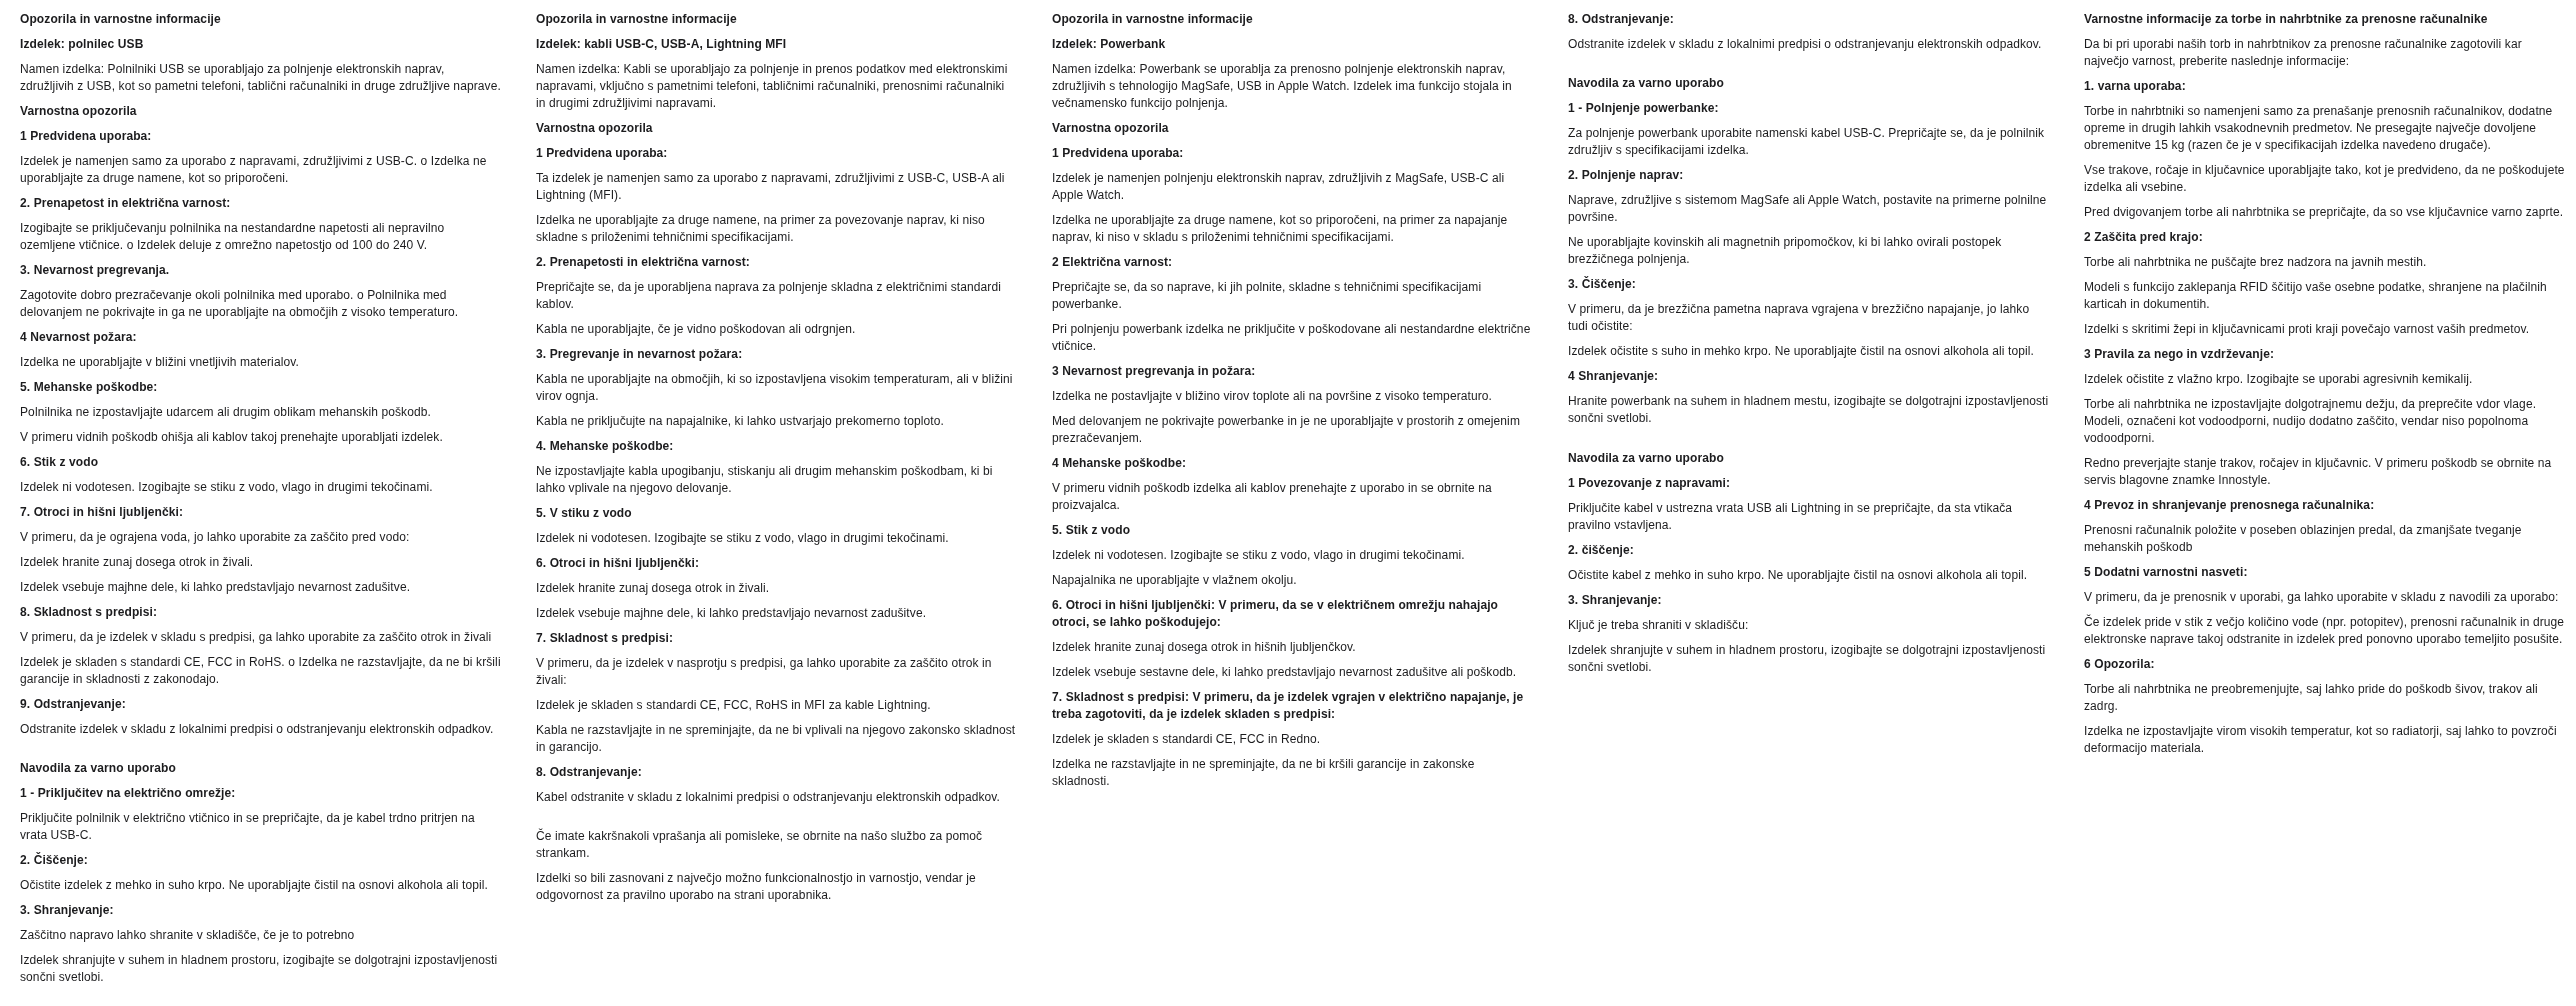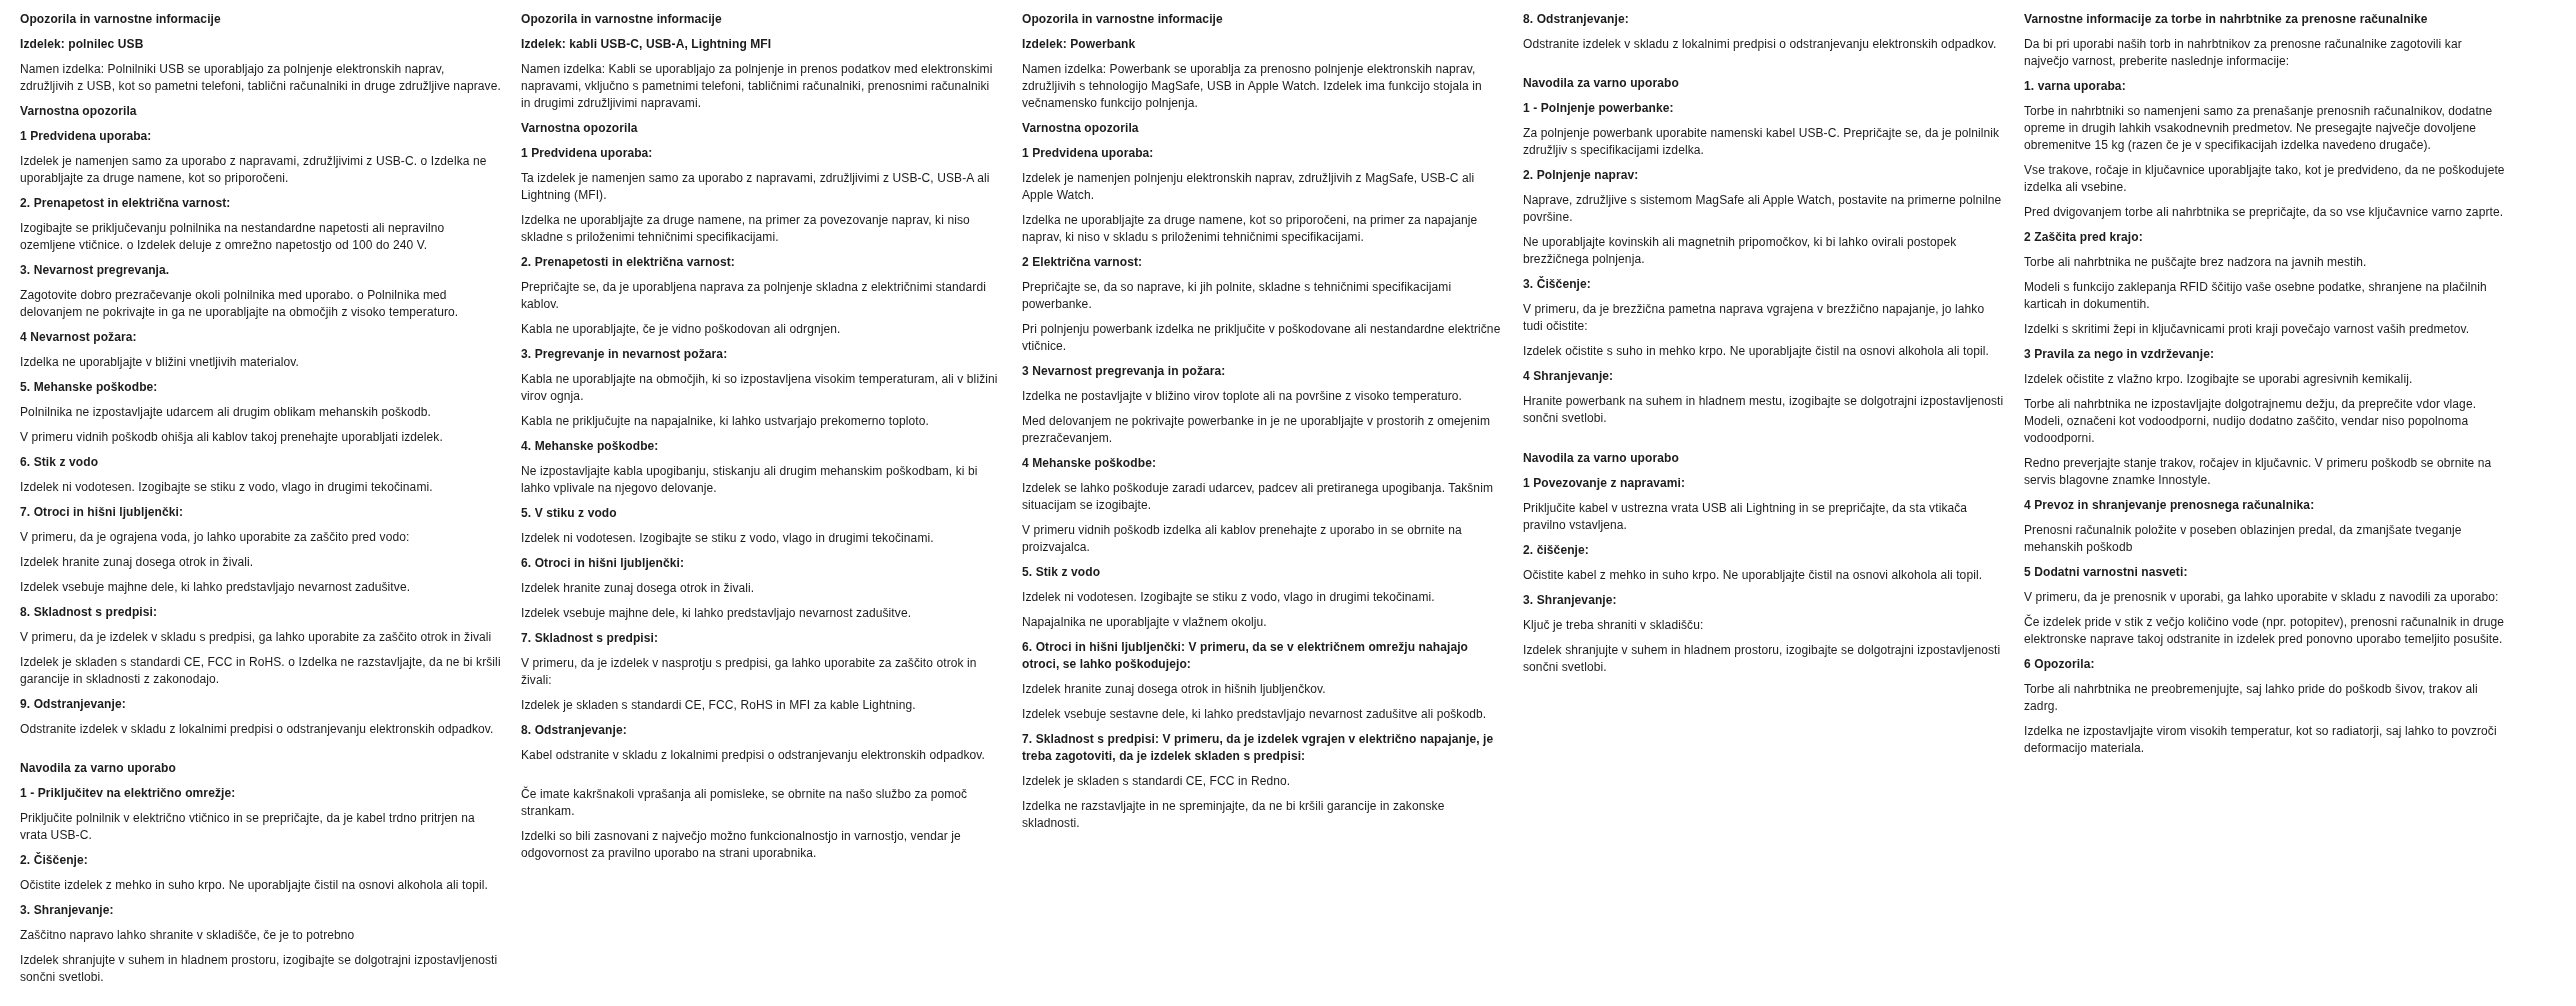--- a/index.html
+++ b/index.html
@@ -12,21 +12,21 @@
     height: 1006px;
     overflow: hidden;
     font-family: "Liberation Sans", "DejaVu Sans", sans-serif;
     color: #1c1c1e;
   }
   .page {
     box-sizing: border-box;
     display: flex;
     flex-direction: row;
     align-items: flex-start;
-    gap: 20px;
+    gap: 35px;
     padding: 10.5px 16px 0 20px;
     width: 2576px;
   }
   .col {
     flex: 0 0 481px;
     width: 481px;
     font-size: 12px;
     line-height: 17px;
     letter-spacing: 0.1px;
   }
@@ -93,20 +93,21 @@
       <div class="blk h">4. Mehanske poškodbe:</div>
       <div class="blk p">Ne izpostavljajte kabla upogibanju, stiskanju ali drugim mehanskim poškodbam, ki bi lahko vplivale na njegovo delovanje.</div>
       <div class="blk h">5. V stiku z vodo</div>
       <div class="blk p">Izdelek ni vodotesen. Izogibajte se stiku z vodo, vlago in drugimi tekočinami.</div>
       <div class="blk h">6. Otroci in hišni ljubljenčki:</div>
       <div class="blk p">Izdelek hranite zunaj dosega otrok in živali.</div>
       <div class="blk p">Izdelek vsebuje majhne dele, ki lahko predstavljajo nevarnost zadušitve.</div>
       <div class="blk h">7. Skladnost s predpisi:</div>
       <div class="blk p">V primeru, da je izdelek v nasprotju s predpisi, ga lahko uporabite za zaščito otrok in živali:</div>
       <div class="blk p">Izdelek je skladen s standardi CE, FCC, RoHS in MFI za kable Lightning.</div>
+      <div class="blk p">Kabla ne razstavljajte in ne spreminjajte, da ne bi vplivali na njegovo zakonsko skladnost in garancijo.</div>
       <div class="blk h">8. Odstranjevanje:</div>
       <div class="blk p">Kabel odstranite v skladu z lokalnimi predpisi o odstranjevanju elektronskih odpadkov.</div>
       <div class="blk sp"></div>
       <div class="blk p">Če imate kakršnakoli vprašanja ali pomisleke, se obrnite na našo službo za pomoč strankam.</div>
       <div class="blk p">Izdelki so bili zasnovani z največjo možno funkcionalnostjo in varnostjo, vendar je odgovornost za pravilno uporabo na strani uporabnika.</div>
     </div>
     <div class="col">
       <div class="blk h1">Opozorila in varnostne informacije</div>
       <div class="blk h">Izdelek: Powerbank</div>
       <div class="blk p">Namen izdelka: Powerbank se uporablja za prenosno polnjenje elektronskih naprav, združljivih s tehnologijo MagSafe, USB in Apple Watch. Izdelek ima funkcijo stojala in večnamensko funkcijo polnjenja.</div>
@@ -114,21 +115,20 @@
       <div class="blk h">1 Predvidena uporaba:</div>
       <div class="blk p">Izdelek je namenjen polnjenju elektronskih naprav, združljivih z MagSafe, USB-C ali Apple Watch.</div>
       <div class="blk p">Izdelka ne uporabljajte za druge namene, kot so priporočeni, na primer za napajanje naprav, ki niso v skladu s priloženimi tehničnimi specifikacijami.</div>
       <div class="blk h">2 Električna varnost:</div>
       <div class="blk p">Prepričajte se, da so naprave, ki jih polnite, skladne s tehničnimi specifikacijami powerbanke.</div>
       <div class="blk p">Pri polnjenju powerbank izdelka ne priključite v poškodovane ali nestandardne električne vtičnice.</div>
       <div class="blk h">3 Nevarnost pregrevanja in požara:</div>
       <div class="blk p">Izdelka ne postavljajte v bližino virov toplote ali na površine z visoko temperaturo.</div>
       <div class="blk p">Med delovanjem ne pokrivajte powerbanke in je ne uporabljajte v prostorih z omejenim prezračevanjem.</div>
       <div class="blk h">4 Mehanske poškodbe:</div>
-      <div class="blk p">Izdelek se lahko poškoduje zaradi udarcev, padcev ali pretiranega upogibanja. Takšnim situacijam se izogibajte.</div>
       <div class="blk p">V primeru vidnih poškodb izdelka ali kablov prenehajte z uporabo in se obrnite na proizvajalca.</div>
       <div class="blk h">5. Stik z vodo</div>
       <div class="blk p">Izdelek ni vodotesen. Izogibajte se stiku z vodo, vlago in drugimi tekočinami.</div>
       <div class="blk p">Napajalnika ne uporabljajte v vlažnem okolju.</div>
       <div class="blk h">6. Otroci in hišni ljubljenčki: V primeru, da se v električnem omrežju nahajajo otroci, se lahko poškodujejo:</div>
       <div class="blk p">Izdelek hranite zunaj dosega otrok in hišnih ljubljenčkov.</div>
       <div class="blk p">Izdelek vsebuje sestavne dele, ki lahko predstavljajo nevarnost zadušitve ali poškodb.</div>
       <div class="blk h">7. Skladnost s predpisi: V primeru, da je izdelek vgrajen v električno napajanje, je treba zagotoviti, da je izdelek skladen s predpisi:</div>
       <div class="blk p">Izdelek je skladen s standardi CE, FCC in Redno.</div>
       <div class="blk p">Izdelka ne razstavljajte in ne spreminjajte, da ne bi kršili garancije in zakonske skladnosti.</div>

